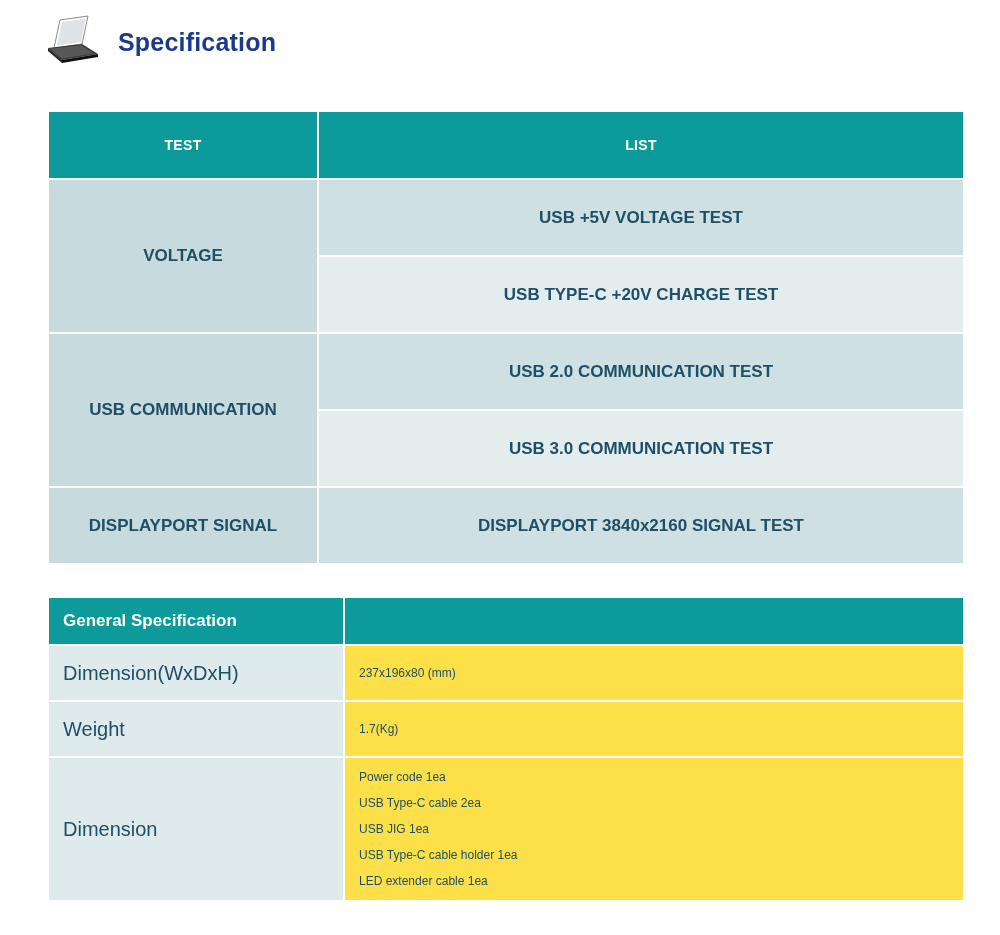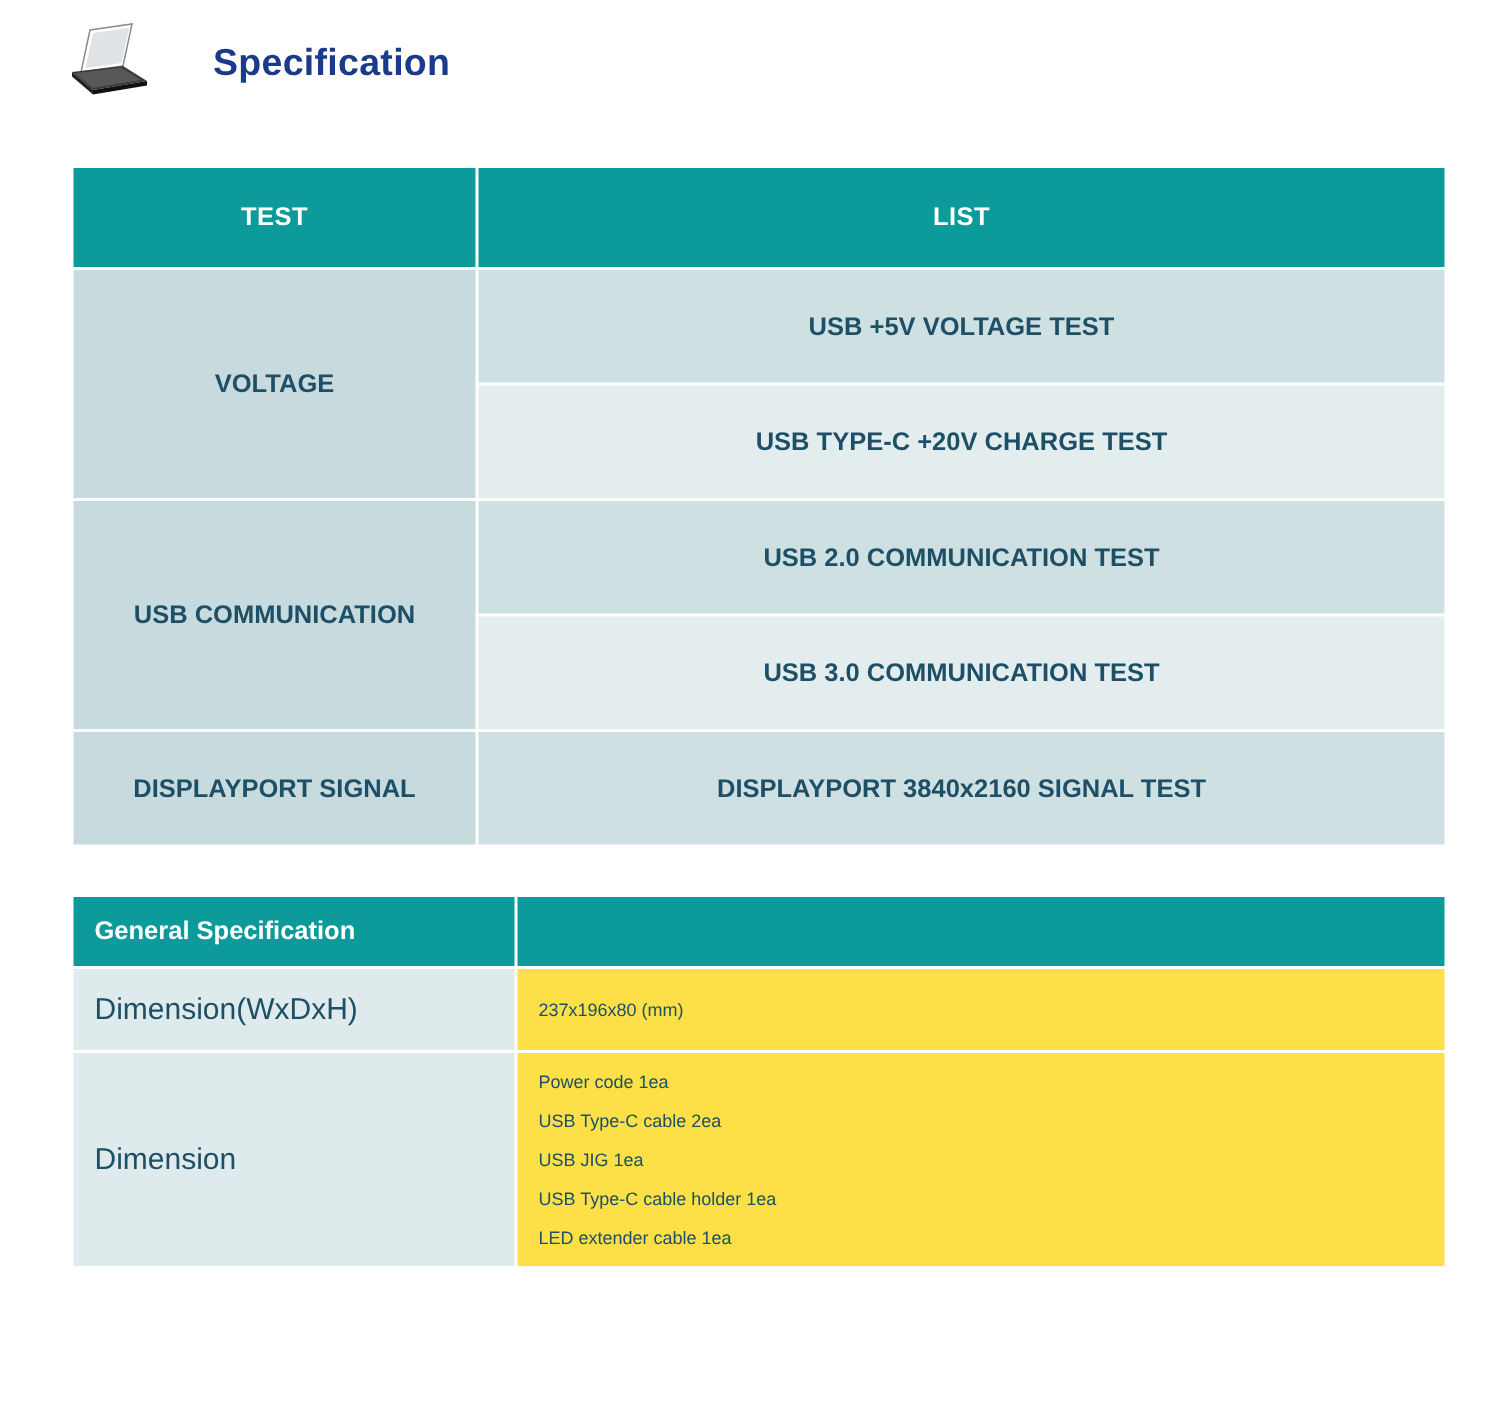--- a/index.html
+++ b/index.html
@@ -34,41 +34,40 @@
     height: 56px;
   }
   .page-title {
     position: absolute;
     left: 118px;
     top: 28px;
     font-size: 25px;
     font-weight: bold;
     color: #1b3a8c;
     letter-spacing: 0.2px;
-    margin-left: 24px;
   }
 
   
   .spec-table {
     position: absolute;
     left: 47px;
     top: 110px;
     width: 916px;
     border-collapse: collapse;
     table-layout: fixed;
   }
   .spec-table td, .spec-table th {
     border: 2px solid #ffffff;
     padding: 0;
     font-weight: bold;
   }
   .spec-table thead th {
     background: #0d9a9a;
     color: #ffffff;
-    font-size: 17px;
+    font-size: 14px;
     font-weight: bold;
     height: 66px;
     text-align: center;
     letter-spacing: 0.3px;
   }
   .col-test { width: 270px; }
   .col-list { width: 646px; }
 
   .cat-cell {
     background: #c7dadd;
@@ -195,20 +194,24 @@
       <th>General Specification</th>
       <th></th>
     </tr>
   </thead>
   <tbody>
     <tr>
       <td class="gen-label">Dimension(WxDxH)</td>
       <td class="gen-value">237x196x80 (mm)</td>
     </tr>
     <tr>
+      <td class="gen-label">Weight</td>
+      <td class="gen-value">1.7(Kg)</td>
+    </tr>
+    <tr>
       <td class="gen-label tall">Dimension</td>
       <td class="gen-value tall">
         <div class="acc-list">Power code 1ea
 USB Type-C cable  2ea
 USB JIG 1ea
 USB Type-C cable holder 1ea
 LED extender cable 1ea</div>
       </td>
     </tr>
   </tbody>

